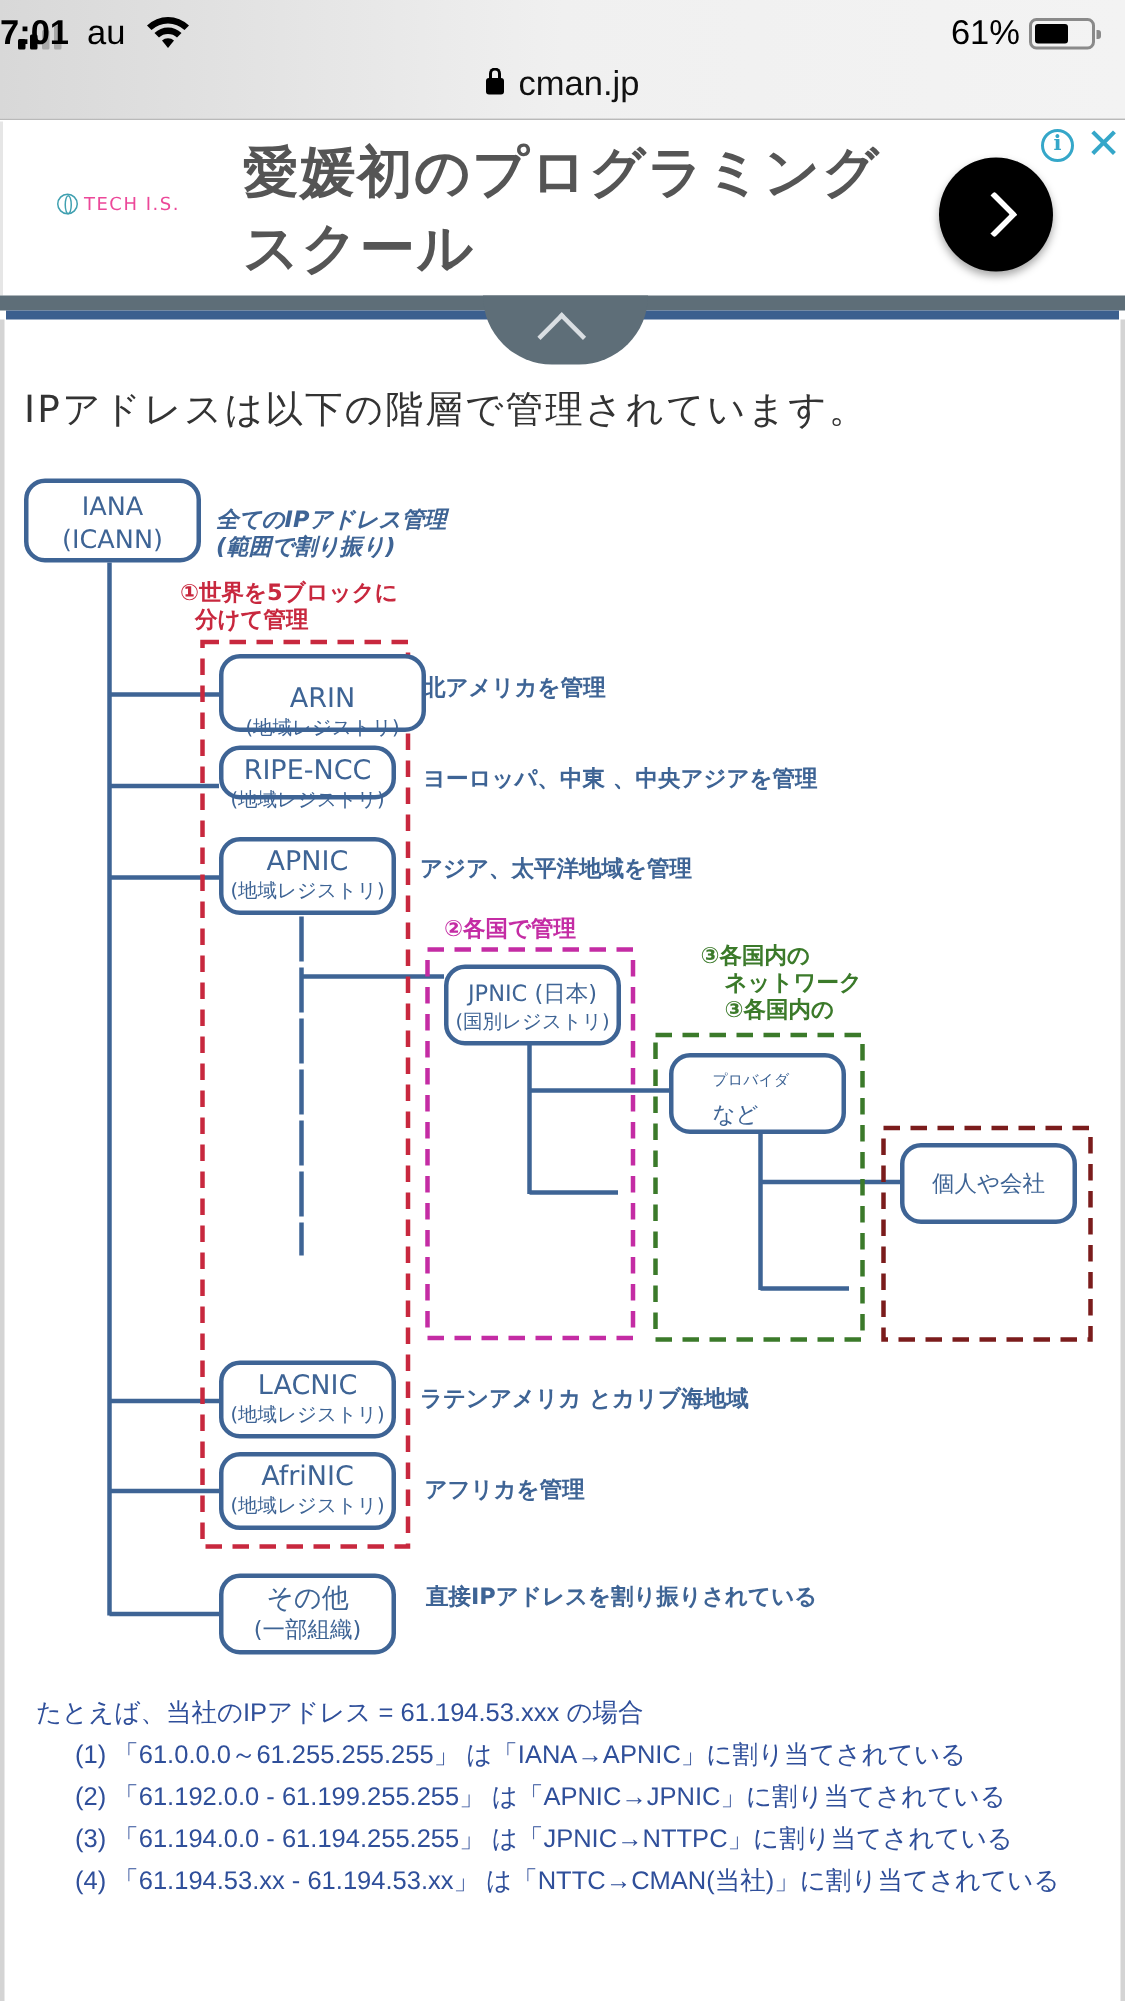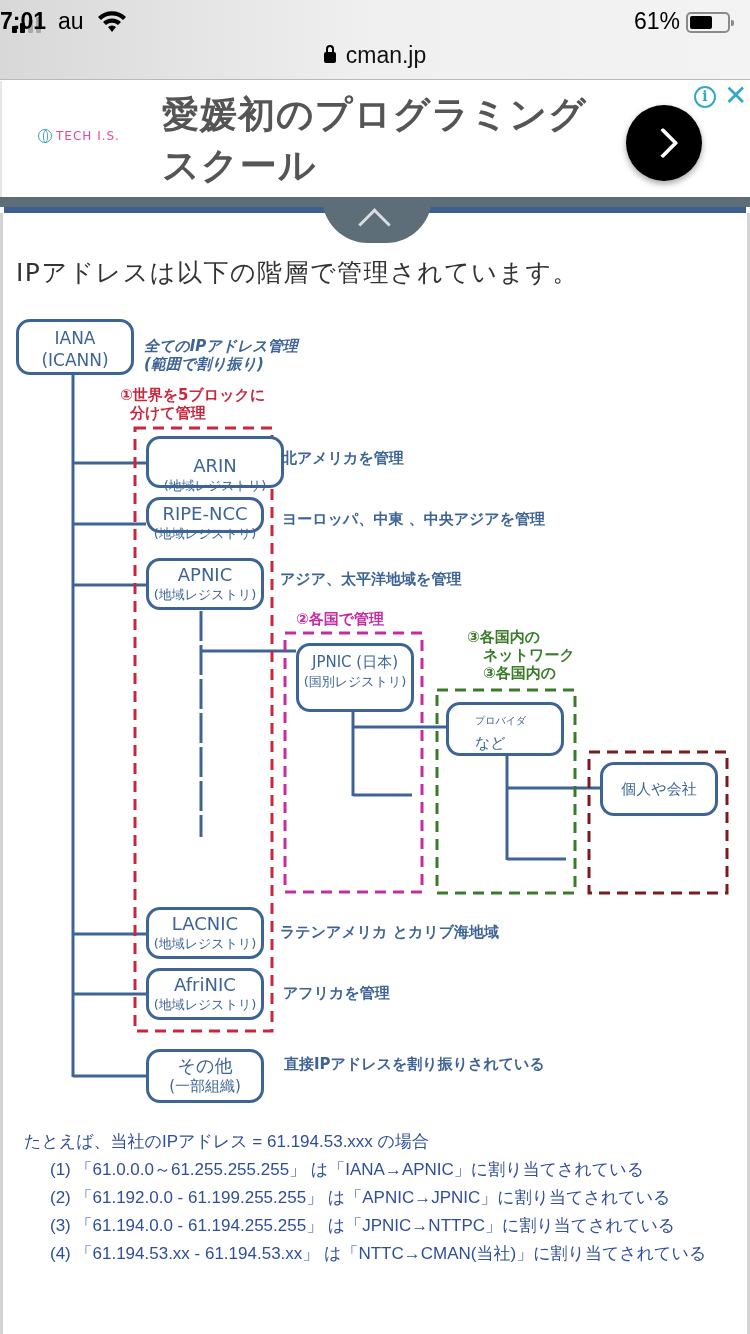--- a/index.html
+++ b/index.html
@@ -190,21 +190,21 @@
 
   <div class="node" style="left:146px;top:749px;width:118px;height:54px;padding-top:3px;">
     <div class="n1">その他</div>
     <div class="n2" style="font-size:15px">(一部組織)</div>
   </div>
   <div class="label" style="left:284px;top:755px;">
     <div>直接IPアドレスを割り振りされている</div>
   </div>
 
   <div class="label lbl-magenta" style="left:296px;top:310px;text-align:center;">②各国で管理</div>
-  <div class="node" style="left:296px;top:343px;width:118px;height:69px;padding-top:5px;">
+  <div class="node" style="left:296px;top:343px;width:118px;height:54px;padding-top:5px;">
     <div class="n1" style="font-size:15px">JPNIC (日本)</div>
     <div class="n2">(国別レジストリ)</div>
   </div>
 
   <div class="label lbl-green" style="left:443px;top:328px;margin-left:24px;">
     <div>③各国内の</div>
     <div style="padding-left:16px">ネットワーク</div>
     <div style="padding-left:16px">③各国内の</div>
   </div>
   <div class="node" style="left:446px;top:402px;width:118px;height:54px;padding:5px 0 0 26px;text-align:left;">

